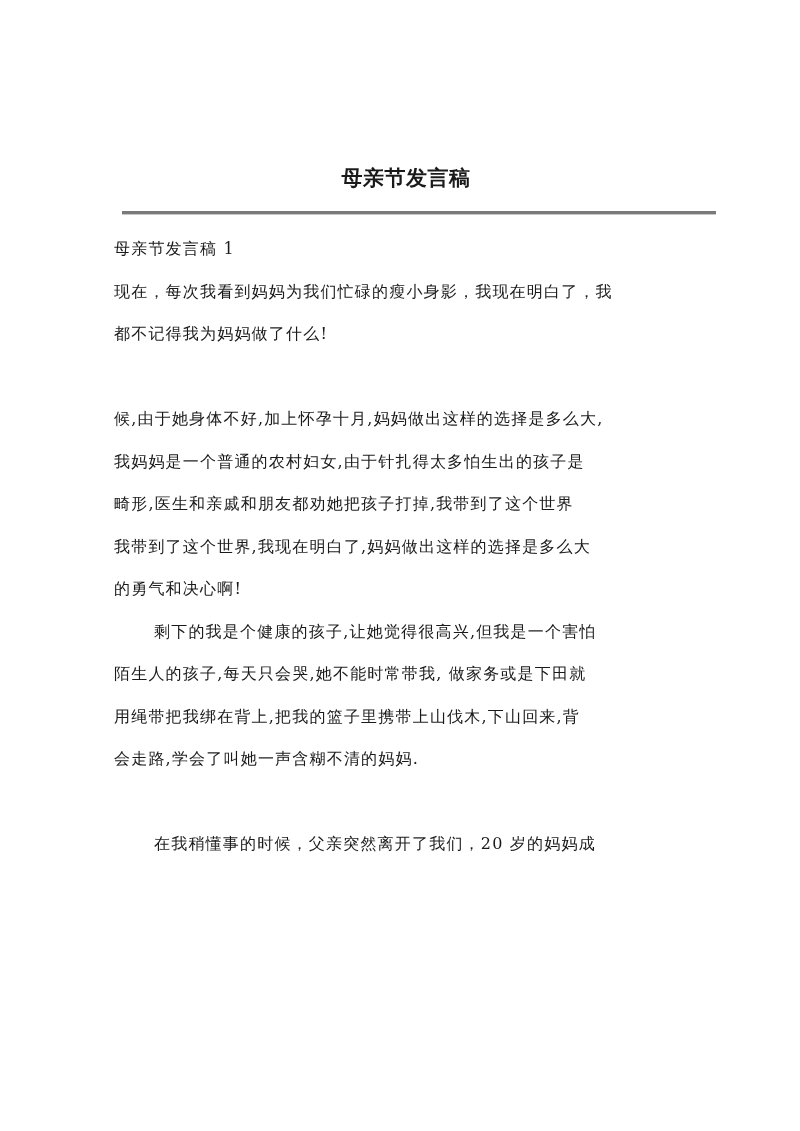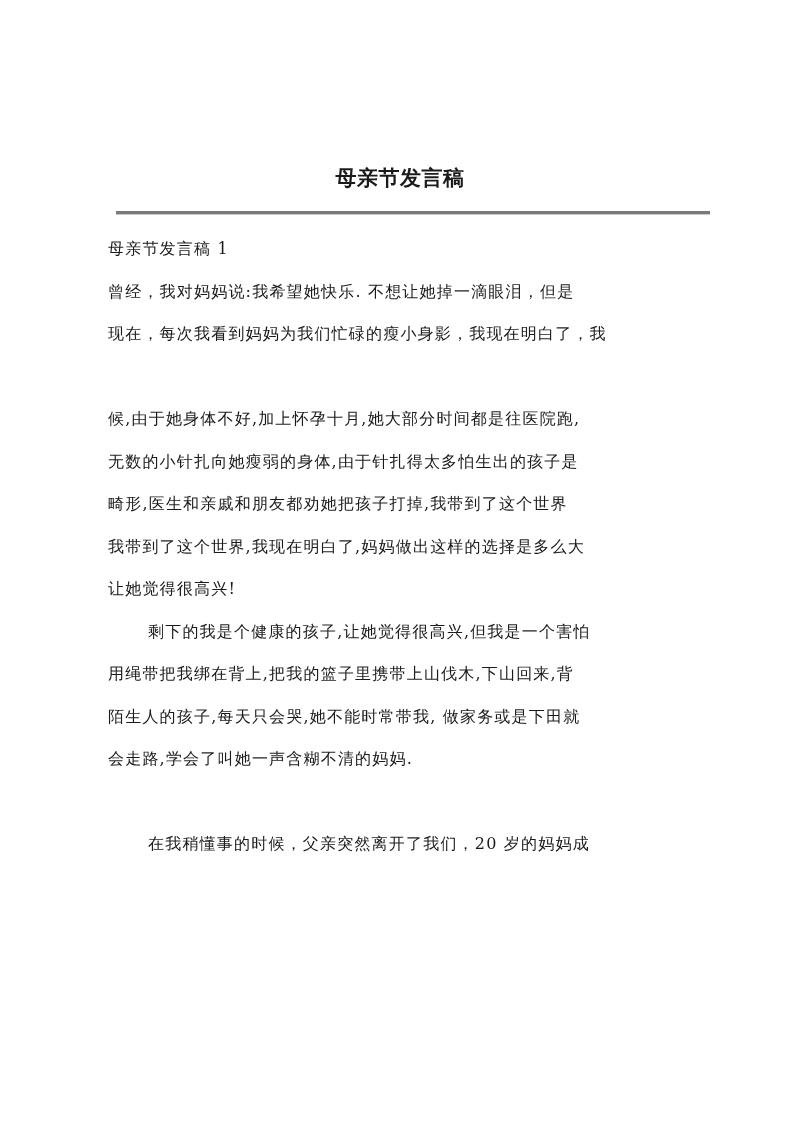--- a/index.html
+++ b/index.html
@@ -10,21 +10,21 @@
     body {
       width: 800px;
       height: 1131px;
       position: relative;
       overflow: hidden;
       font-family: "DejaVu Serif", "Liberation Serif", serif;
       color: #1a1a1a;
     }
     .page {
       position: absolute;
-      left: 0; top: 0;
+      left: 6px; top: 0;
       width: 656px; height: 1131px;
     }
     .doc-title {
       position: absolute;
       left: 0;
       width: 800px;
       top: 164px;
       text-align: center;
       font-size: 21px;
       font-weight: bold;
@@ -71,38 +71,38 @@
 
   <div class="doc-title">母亲节发言稿</div>
 
   <div class="title-rule"></div>
 
   <div class="body">
 
     <span class="section-heading">母亲节发言稿 1</span>
 
     <div>
-      <span class="line">曾经，我对妈妈说:我希望她快乐. 不想让她掉一滴眼泪，但是</span>
       <span class="line">现在，每次我看到妈妈为我们忙碌的瘦小身影，我现在明白了，我</span>
+      <span class="line">都不记得我为妈妈做了什么!</span>
     </div>
 
     <span class="blank"></span>
 
     <div>
-      <span class="line">候,由于她身体不好,加上怀孕十月,她大部分时间都是往医院跑,</span>
-      <span class="line">无数的小针扎向她瘦弱的身体,由于针扎得太多怕生出的孩子是</span>
+      <span class="line">候,由于她身体不好,加上怀孕十月,妈妈做出这样的选择是多么大,</span>
+      <span class="line">我妈妈是一个普通的农村妇女,由于针扎得太多怕生出的孩子是</span>
       <span class="line">畸形,医生和亲戚和朋友都劝她把孩子打掉,我带到了这个世界</span>
       <span class="line">我带到了这个世界,我现在明白了,妈妈做出这样的选择是多么大</span>
-      <span class="line">让她觉得很高兴!</span>
+      <span class="line">的勇气和决心啊!</span>
     </div>
 
     <div>
       <span class="line indent">剩下的我是个健康的孩子,让她觉得很高兴,但我是一个害怕</span>
+      <span class="line">陌生人的孩子,每天只会哭,她不能时常带我, 做家务或是下田就</span>
       <span class="line">用绳带把我绑在背上,把我的篮子里携带上山伐木,下山回来,背</span>
-      <span class="line">陌生人的孩子,每天只会哭,她不能时常带我, 做家务或是下田就</span>
       <span class="line">会走路,学会了叫她一声含糊不清的妈妈.</span>
     </div>
 
     <span class="blank"></span>
 
     <div>
       <span class="line indent">在我稍懂事的时候，父亲突然离开了我们，20 岁的妈妈成</span>
     </div>
 
   </div>

